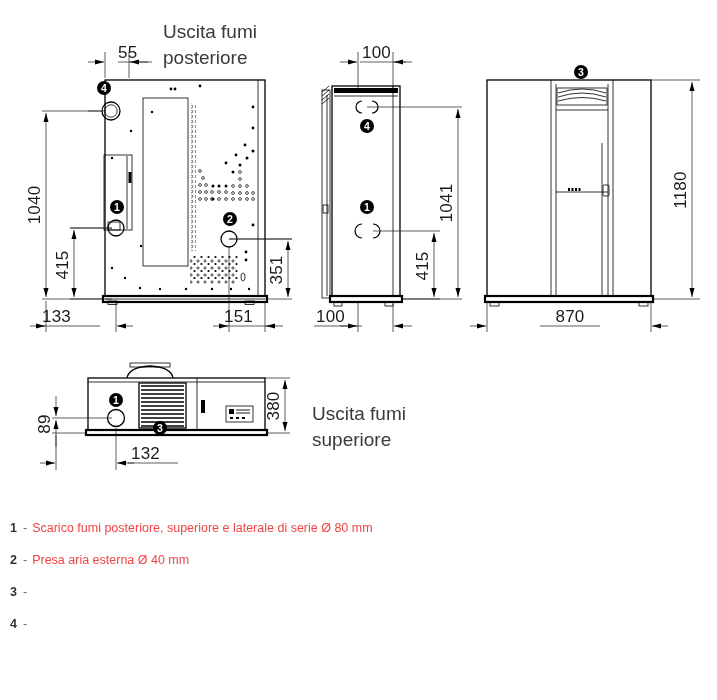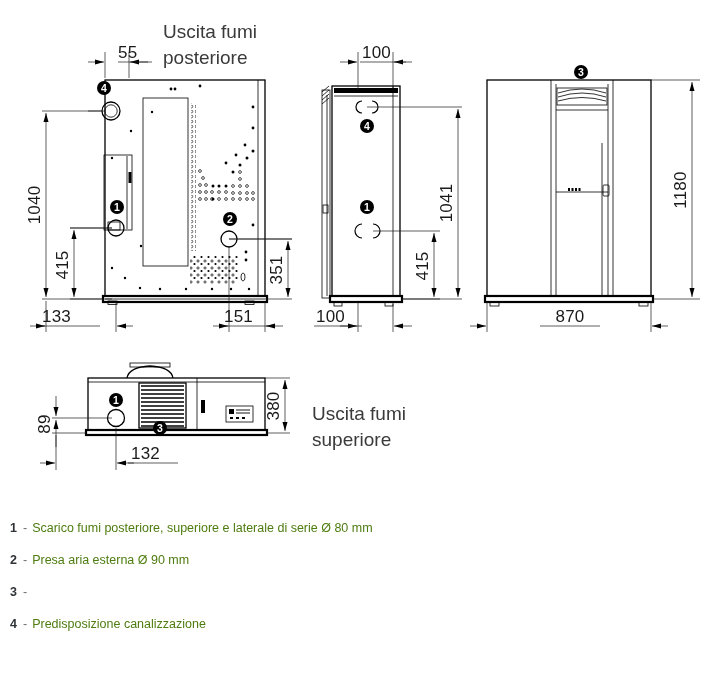--- a/index.html
+++ b/index.html
@@ -44,21 +44,21 @@
     color: #2f3337;
   }
   .legend-dash {
     font-family: "Liberation Sans", sans-serif;
     font-size: 12.5px;
     color: #6b7075;
   }
   .legend-text {
     font-family: "Liberation Sans", sans-serif;
     font-size: 12.5px;
-    color: #4d7c0f;
+    color: #ef4444;
   }
   #legend {
     position: absolute;
     left: 10px;
     top: 512px;
     width: 690px;
   }
   .legend-row {
     display: flex;
     align-items: baseline;
@@ -481,24 +481,23 @@
 
 <div id="legend">
   <div class="legend-row">
     <span class="legend-num">1</span>
     <span class="legend-dash">-</span>
     <span class="legend-text">Scarico fumi posteriore, superiore e laterale di serie Ø 80 mm</span>
   </div>
   <div class="legend-row">
     <span class="legend-num">2</span>
     <span class="legend-dash">-</span>
-    <span class="legend-text">Presa aria esterna Ø 90 mm</span>
+    <span class="legend-text">Presa aria esterna Ø 40 mm</span>
   </div>
   <div class="legend-row">
     <span class="legend-num">3</span>
     <span class="legend-dash">-</span>
   </div>
   <div class="legend-row">
     <span class="legend-num">4</span>
     <span class="legend-dash">-</span>
-    <span class="legend-text">Predisposizione canalizzazione</span>
   </div>
 </div>
 
 </body></html>

